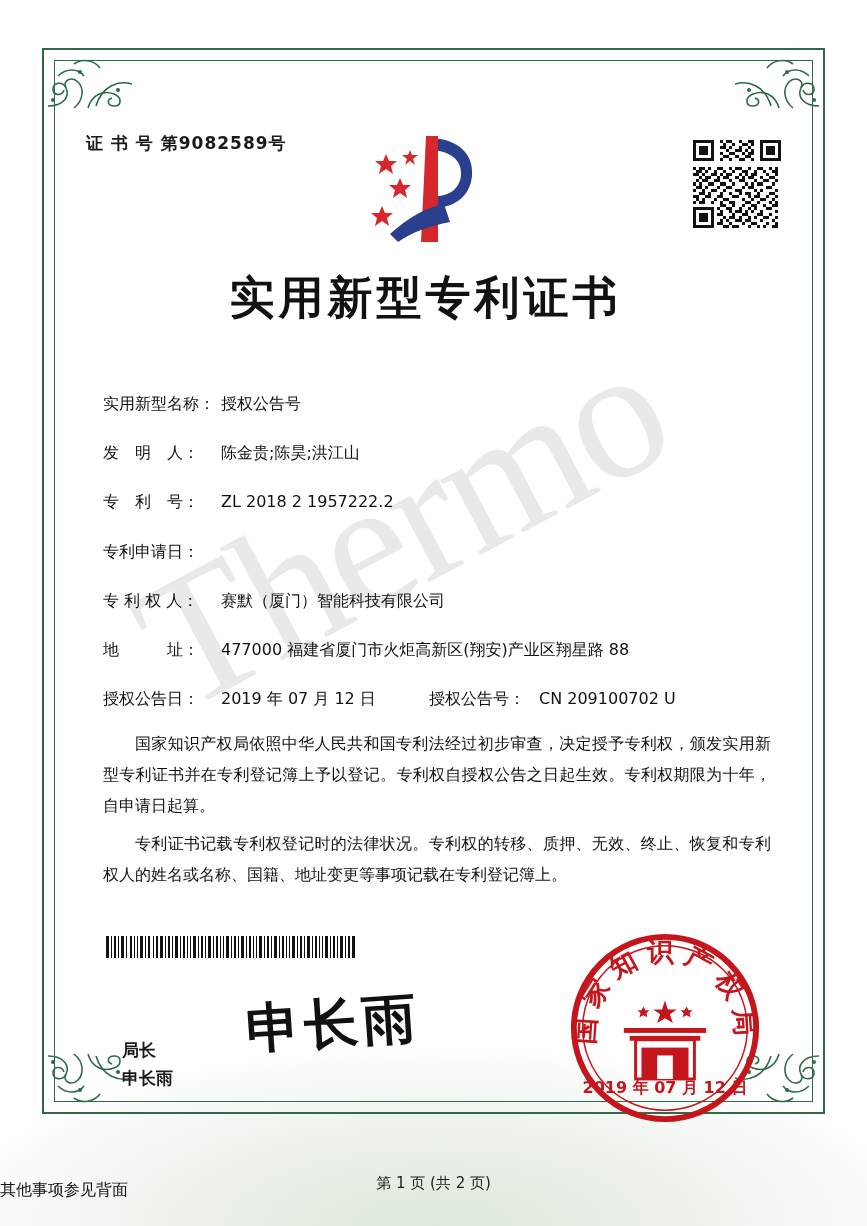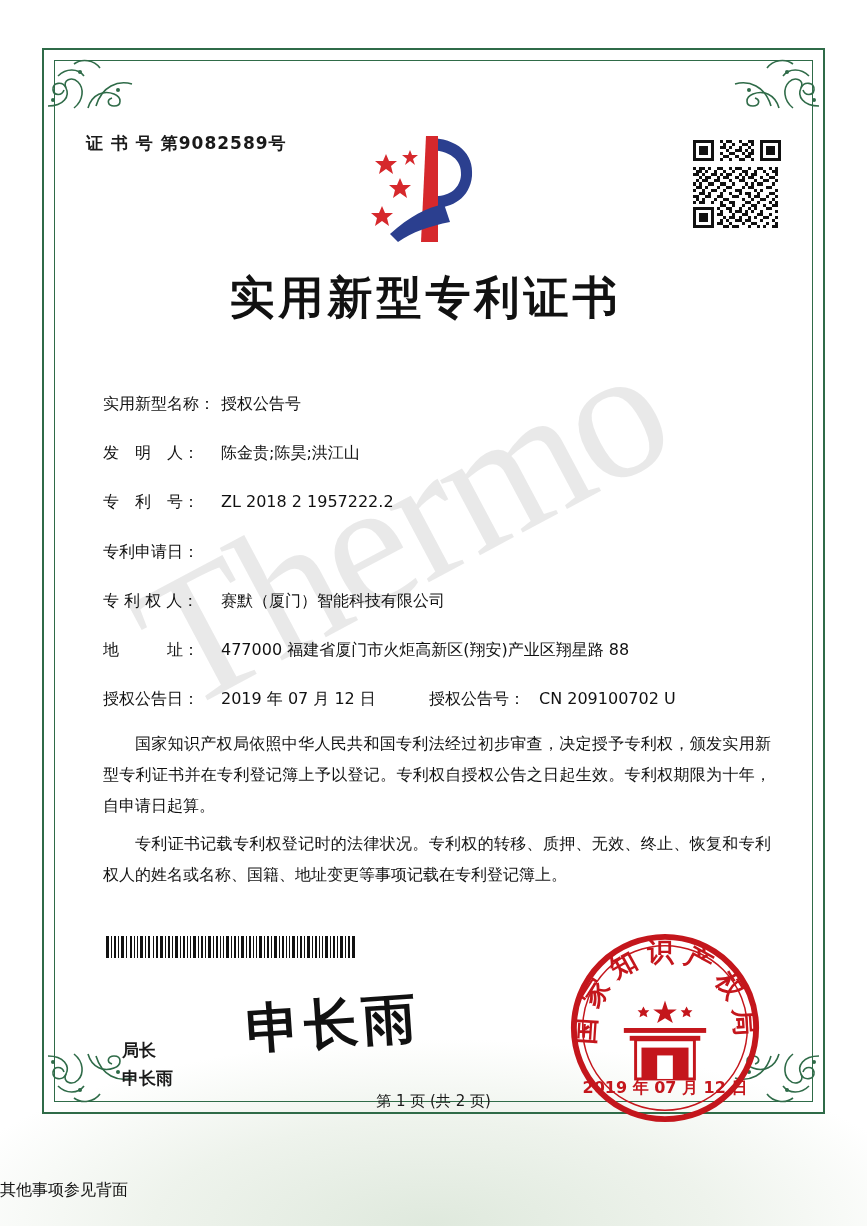--- a/index.html
+++ b/index.html
@@ -196,21 +196,21 @@
     color: #c4161c;
     font-size: 16px;
     font-weight: 700;
     font-family: "DejaVu Sans", "Liberation Sans", sans-serif;
   }
 
   
   .page-no {
     position: absolute;
     left: 0; right: 0;
-    top: 1092px;
+    top: 1174px;
     text-align: center;
     font-size: 15px;
     font-family: "DejaVu Sans", "Liberation Sans", sans-serif;
   }
   .footer-note {
     position: absolute;
     left: 0; right: 0;
     top: 1180px;
     text-align: left;
     font-size: 16px;

